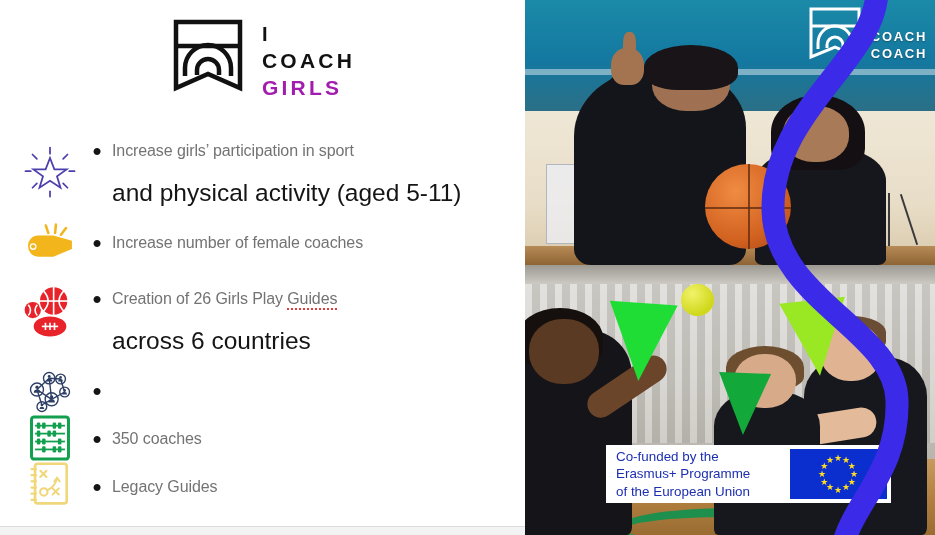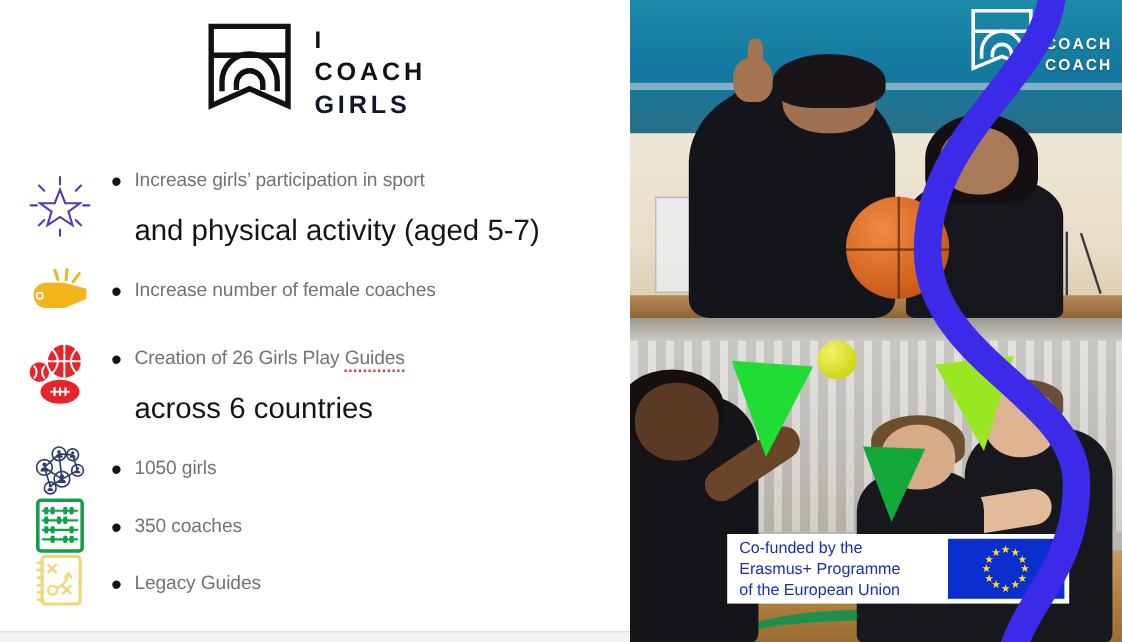--- a/index.html
+++ b/index.html
@@ -25,21 +25,21 @@
     position:absolute; left:172px; top:18px;
     display:flex; align-items:center; gap:18px;
   }
   #logo-mark { width:72px; height:88px; flex:0 0 auto; }
   #logo-words { display:flex; flex-direction:column; justify-content:center; }
   .logo-line {
     font-weight:bold; letter-spacing:3.2px; line-height:1.28;
     font-size:21px; color:#111111;
   }
   .logo-line.i { font-size:20px; letter-spacing:1px; }
-  .logo-line.girls { color:#0f172a; }
+  .logo-line.girls { color:#a21caf; }
 
   
   #bullets {
     position:absolute; left:0; top:130px; width:525px;
   }
   .row { position:relative; display:flex; align-items:flex-start; }
   .icon-cell {
     position:absolute; left:18px;
     width:64px; display:flex; align-items:center; justify-content:center;
   }
@@ -313,21 +313,21 @@
               <line x1="12" y1="12" x2="17" y2="17"></line>
               <line x1="47" y1="17" x2="52" y2="12"></line>
               <line x1="12" y1="50" x2="17" y2="45"></line>
               <line x1="47" y1="45" x2="52" y2="50"></line>
             </g>
           </svg>
         </span>
         <span class="bullet-dot">•</span>
         <span class="bullet-text">Increase girls’ participation in sport</span>
       </div>
-      <div class="cont-line">and physical activity (aged 5-7)</div>
+      <div class="cont-line">and physical activity (aged 5-11)</div>
 
       <div class="row" style="margin-top:8px;">
         <span class="icon-cell" style="top:0px;">
           <svg viewBox="0 0 64 50" width="54" height="44">
             <g fill="#f2b51c">
               <path d="M6 28 a12 12 0 0 0 12 12 h18 l22 -9 v-10 l-22 -6 h-18 a12 12 0 0 0 -12 13 Z"></path>
               <circle cx="12" cy="28" r="4" fill="#ffffff"></circle>
               <circle cx="12" cy="28" r="2.4" fill="#f2b51c"></circle>
             </g>
             <g stroke="#f2b51c" stroke-width="3" stroke-linecap="round">
@@ -398,21 +398,20 @@
               <circle cx="50" cy="27" r="1.6"></circle>
                 <path d="M47 32 a3 3 0 0 1 6 0 z"></path>
               <circle cx="34" cy="35" r="2"></circle>
                 <path d="M30 42 a4 4 0 0 1 8 0 z"></path>
               <circle cx="22" cy="45" r="1.6"></circle>
                 <path d="M19 50 a3 3 0 0 1 6 0 z"></path>
             </g>
           </svg>
         </span>
         <span class="bullet-dot">•</span>
-        <span class="bullet-text">1050 girls</span>
       </div>
 
       <div class="row" style="margin-top:6px;">
         <span class="icon-cell" style="top:-4px;">
           <svg viewBox="0 0 50 54" width="44" height="48">
             <rect x="4" y="3" width="42" height="48" rx="3" fill="none" stroke="#12a04e" stroke-width="3.4"></rect>
             <g stroke="#12a04e" stroke-width="2">
               <line x1="8" y1="13" x2="42" y2="13"></line>
               <line x1="8" y1="22" x2="42" y2="22"></line>
               <line x1="8" y1="31" x2="42" y2="31"></line>

